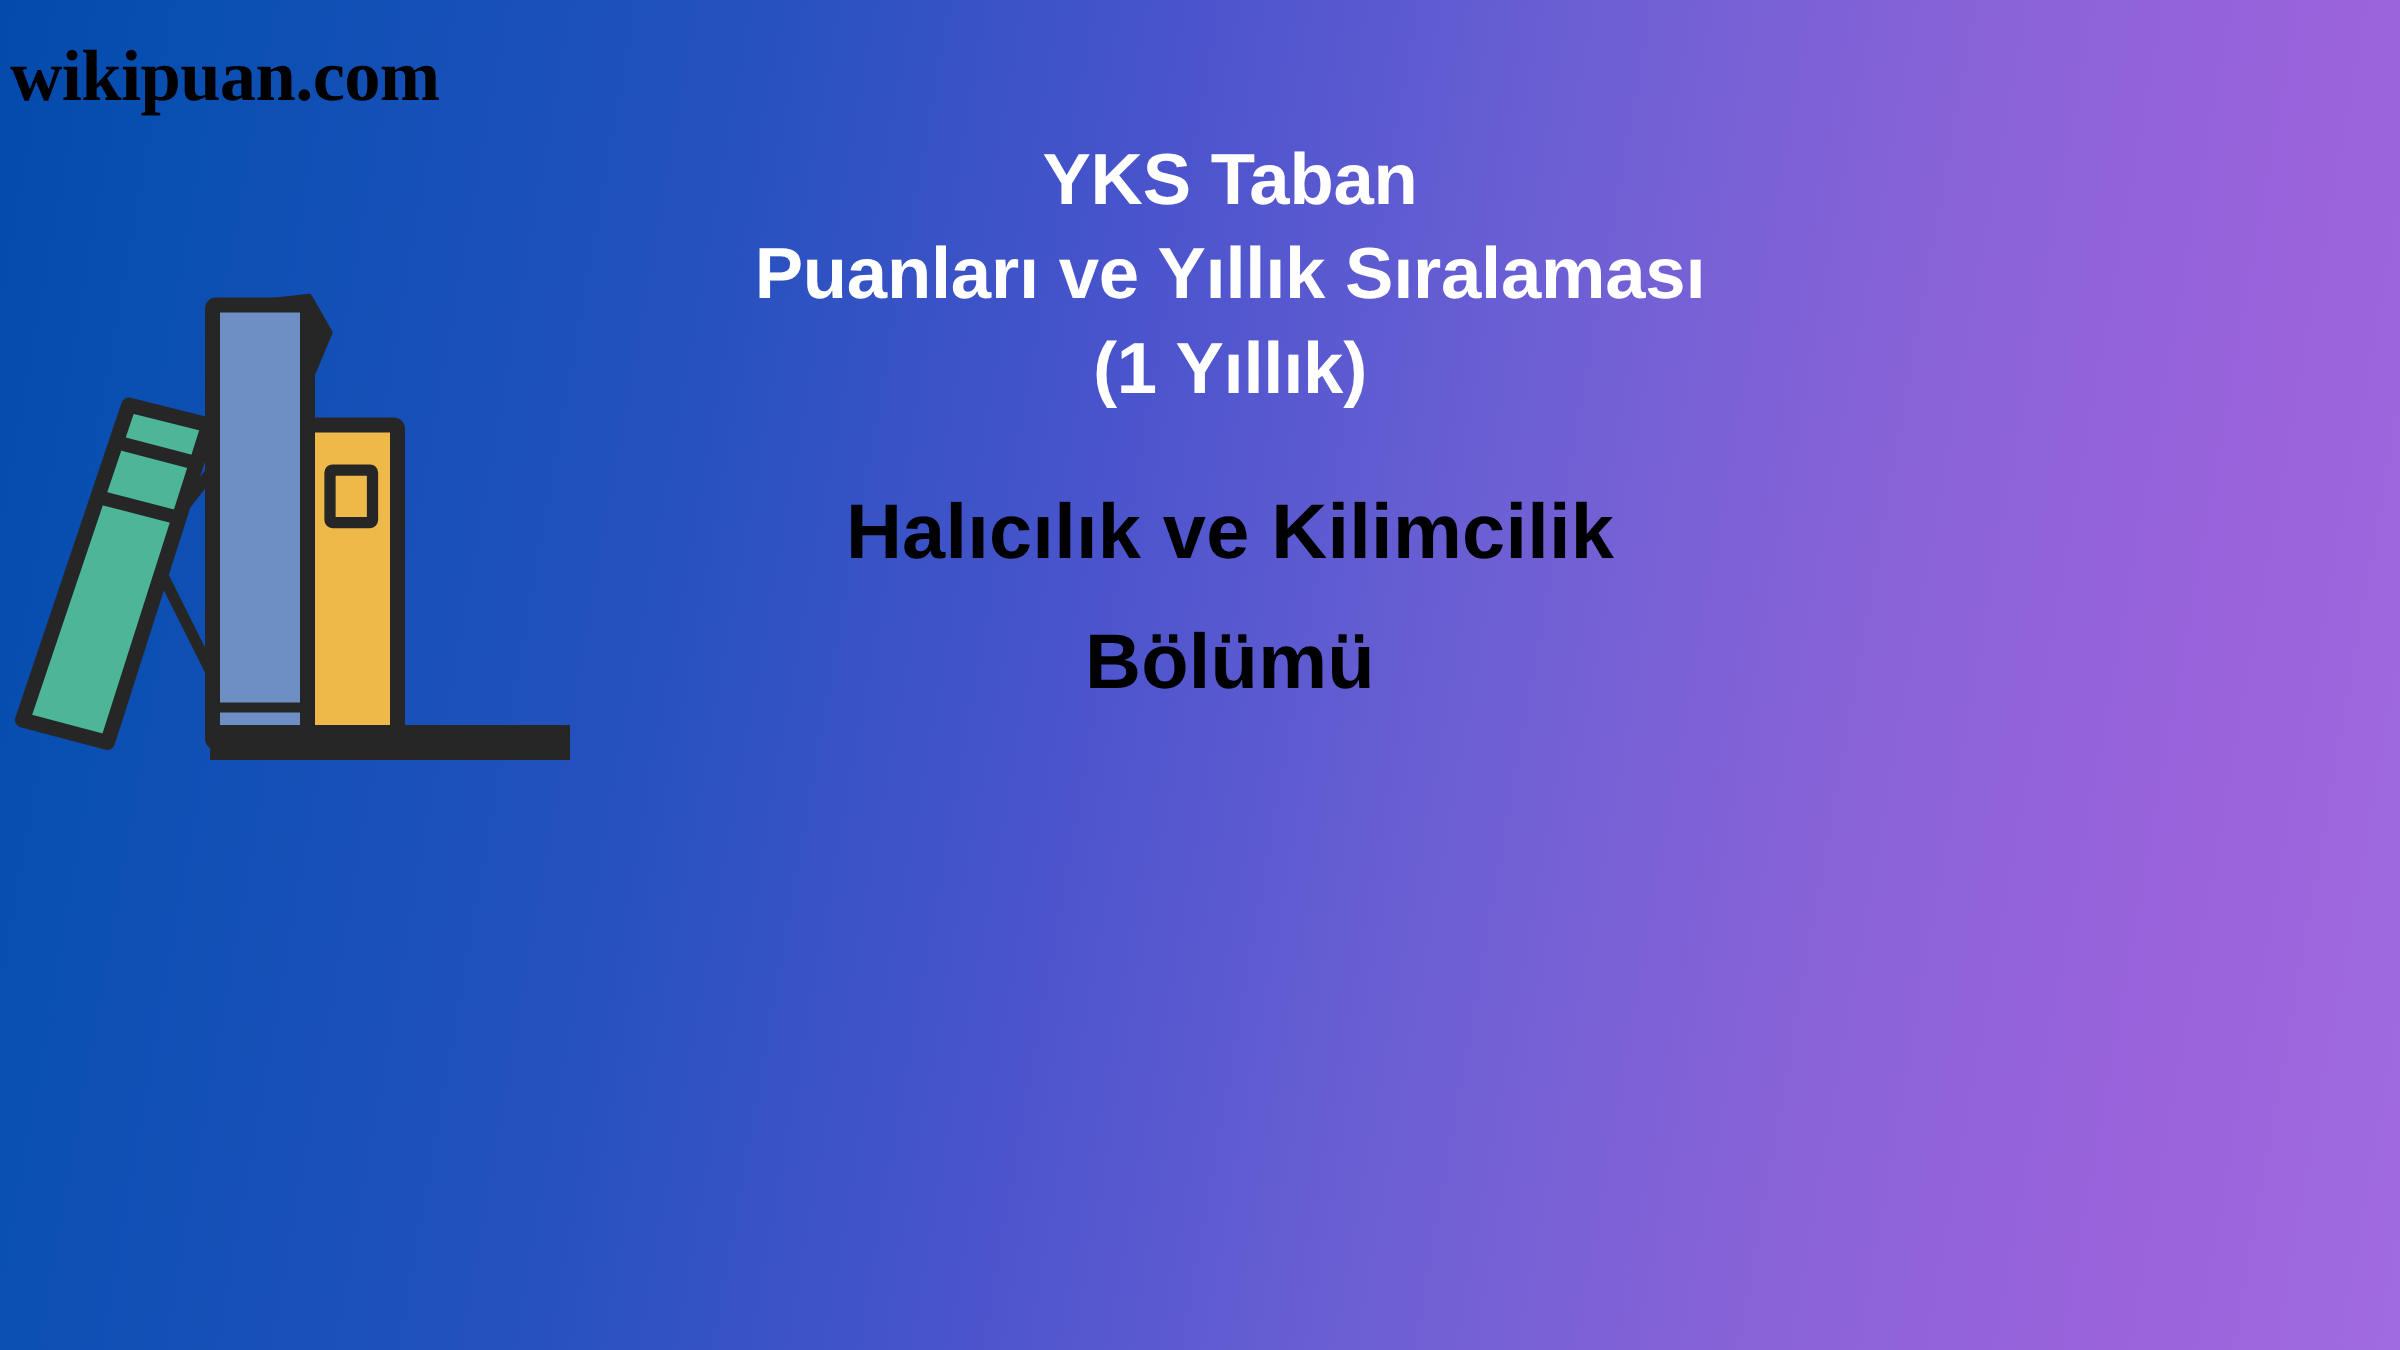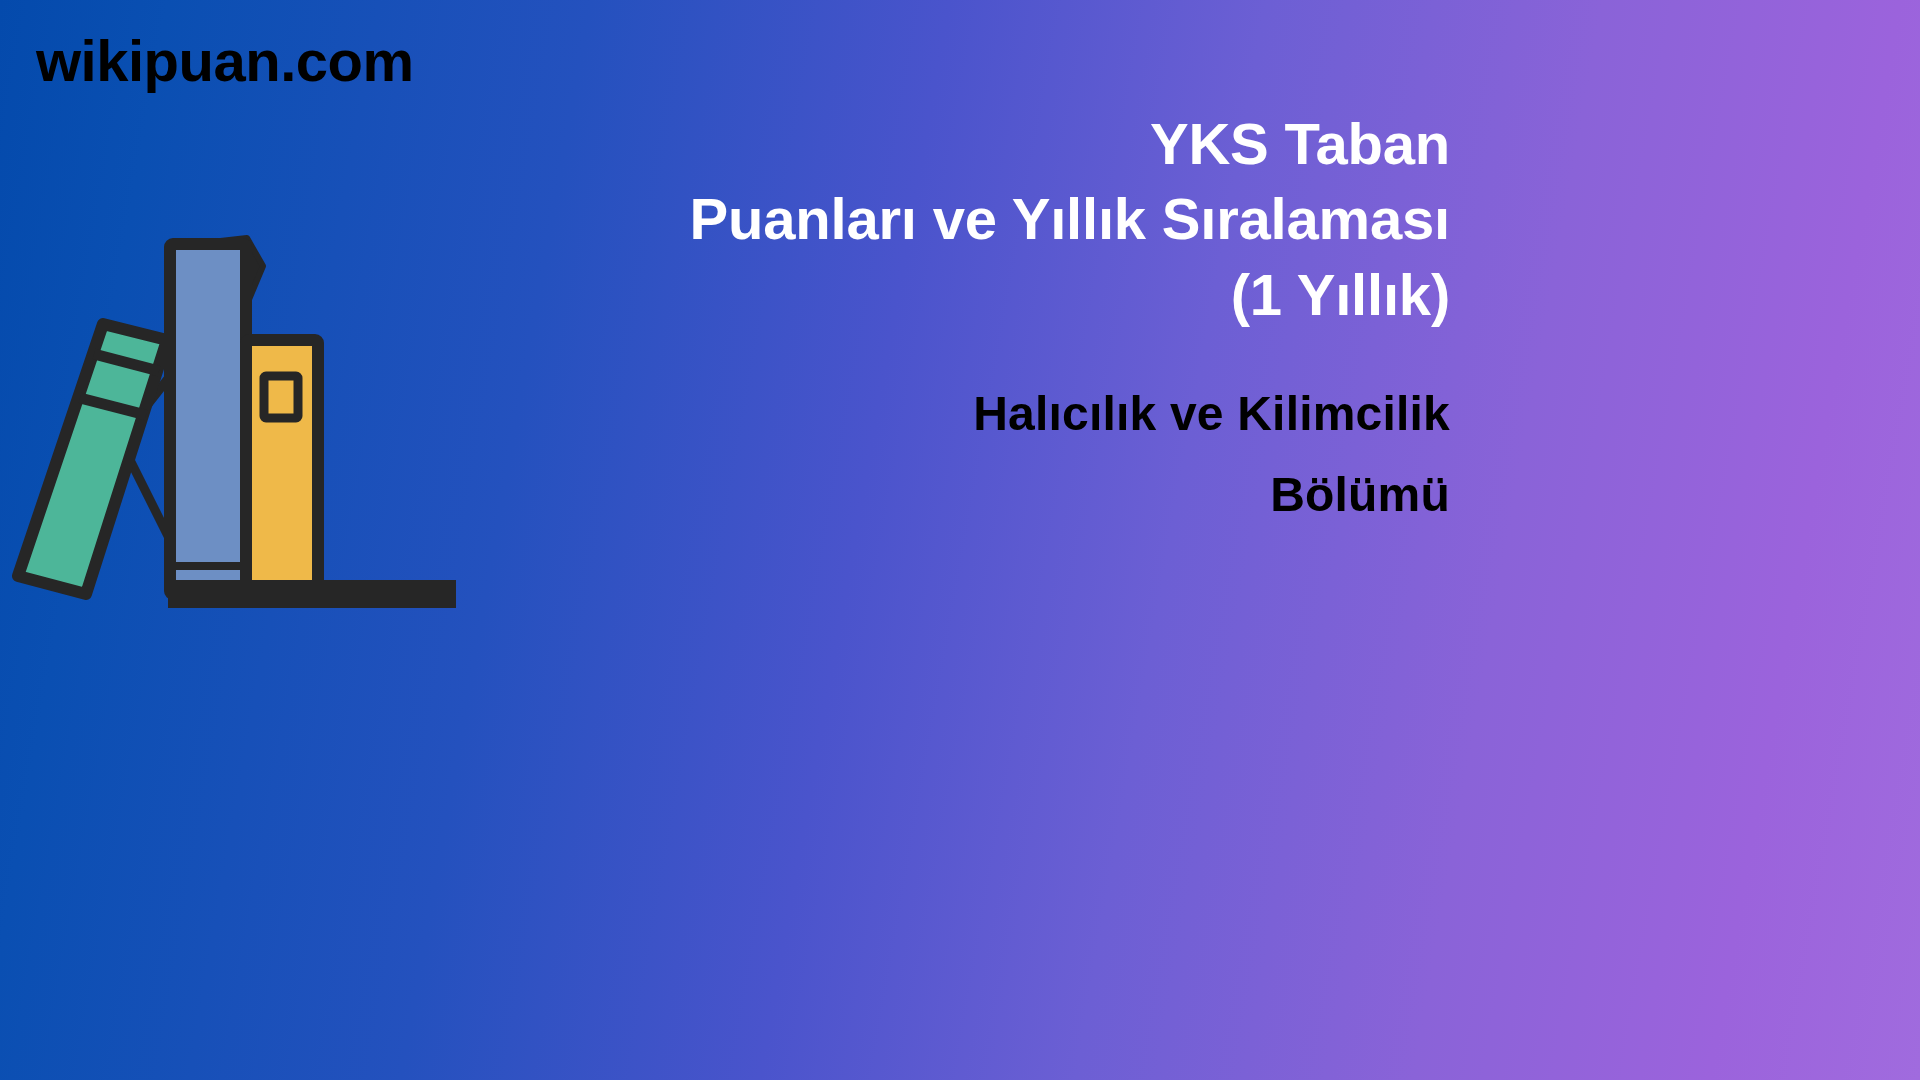--- a/index.html
+++ b/index.html
@@ -15,23 +15,23 @@
     width: 1920px;
     height: 1080px;
     background: linear-gradient(100deg, #044AAC 0%, #0A4FB2 8%, #2451BE 28%, #4A54CC 45%, #6C5FD4 60%, #8A63D8 76%, #9B63DC 90%, #A06BDE 100%);
     overflow: hidden;
     font-family: "Liberation Sans", sans-serif;
   }
 
   
   #watermark {
     position: absolute;
-    left: 36px;
+    left: 8px;
     top: 32px;
-    font-family: Liberation Sans, sans-serif;
+    font-family: Liberation Serif, serif;
     font-weight: 700;
     font-size: 58px;
     line-height: 1;
     color: #000000;
     letter-spacing: -0.5px;
     white-space: nowrap;
   }
 
   
   #illustration {
@@ -39,42 +39,42 @@
     left: 0px;
     top: 222px;
     width: 560px;
     height: 400px;
   }
   #illustration svg { display: block; }
 
   
   #text-column {
     position: absolute;
-    left: 490px;
+    left: 504px;
     top: 106px;
     width: 960px;
-    text-align: right;
+    text-align: center;
   }
   #main-title {
     font-family: "Liberation Sans", sans-serif;
     font-weight: 700;
     font-size: 58px;
     line-height: 1.30;
     color: #ffffff;
     margin: 0;
     letter-spacing: -0.2px;
   }
   #main-title .tl { display: block; white-space: nowrap; }
 
   #subtitle {
     margin: 0;
     padding-top: 42px;
     font-family: "Liberation Sans", sans-serif;
     font-weight: 700;
-    font-size: 48px;
+    font-size: 62px;
     line-height: 1.68;
     color: #000000;
     letter-spacing: 0.2px;
   }
   #subtitle .sl { display: block; }
 </style>
 </head>
 <body>
 
 <div id="canvas">

